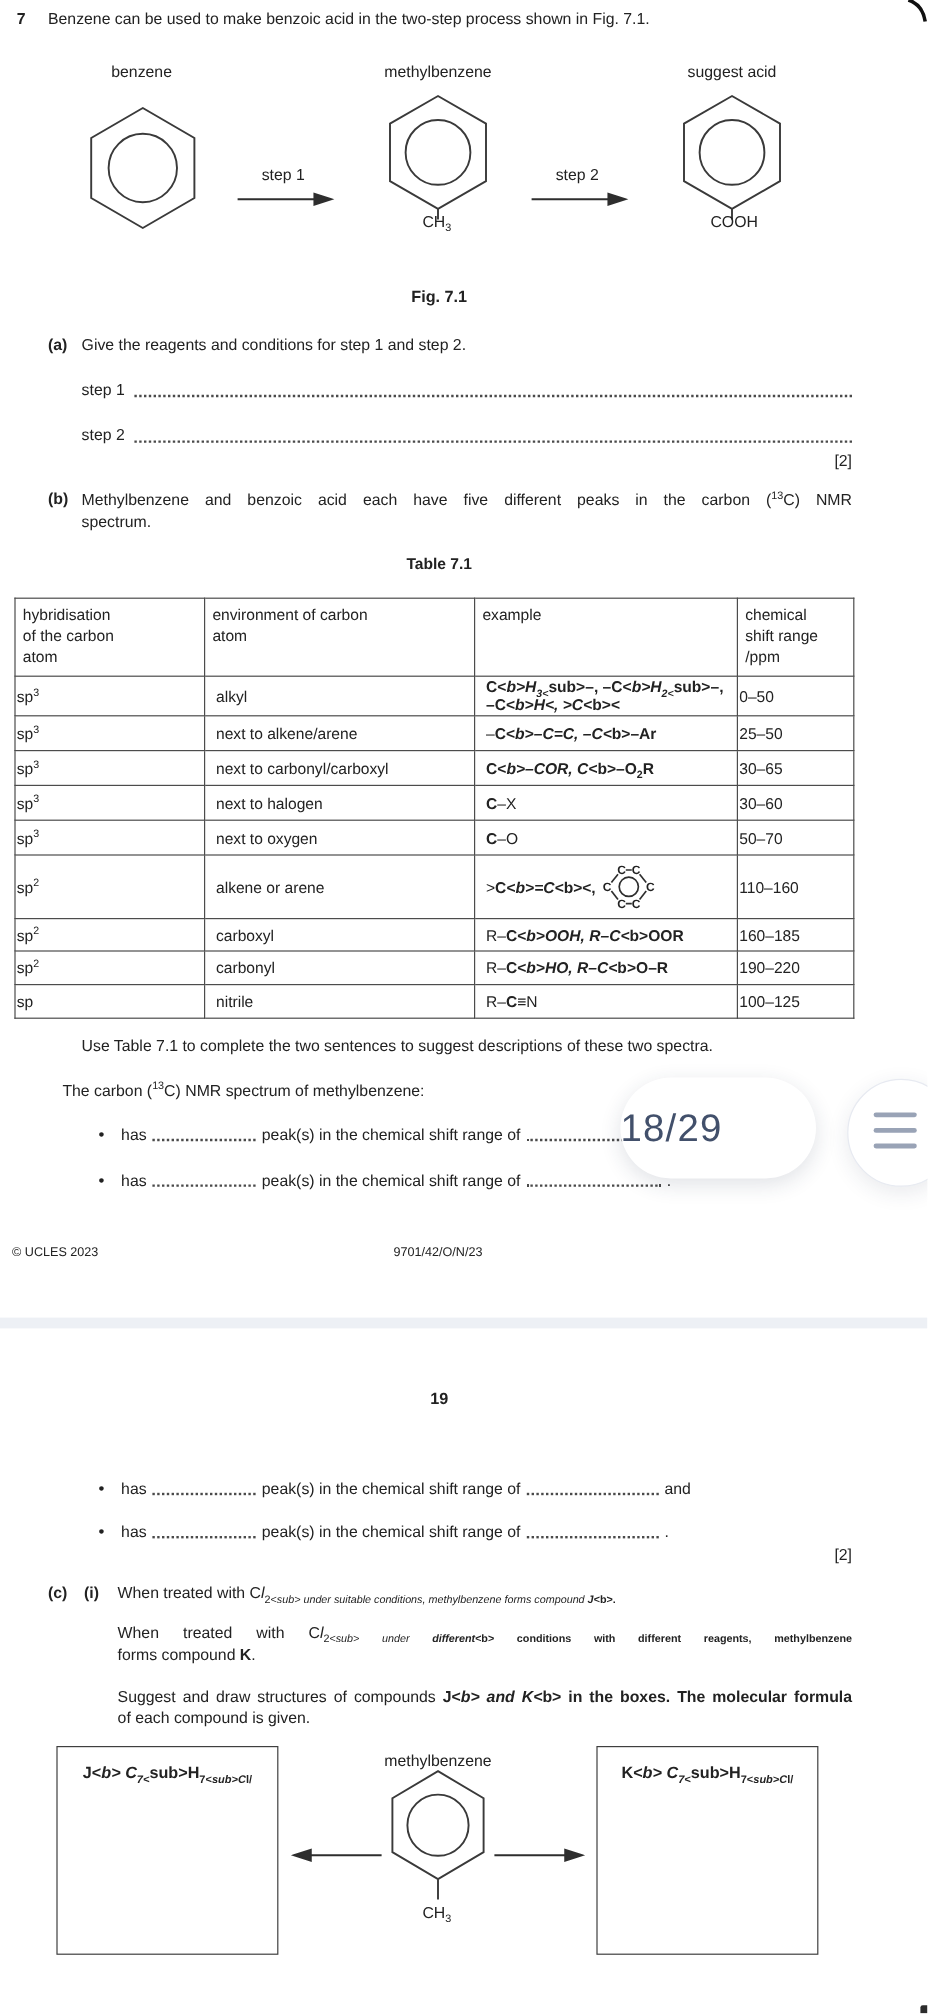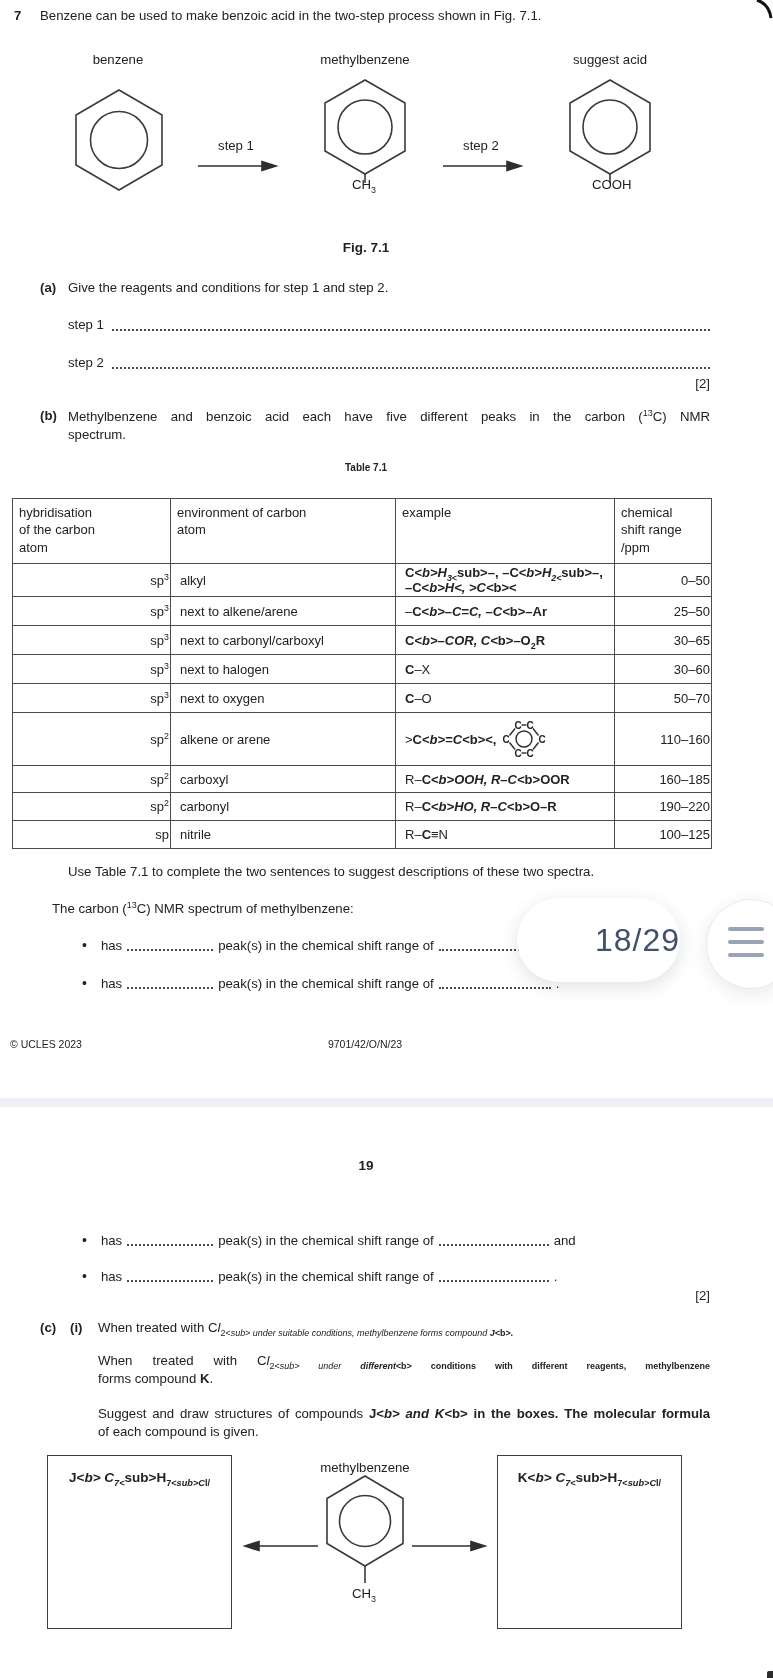--- a/index.html
+++ b/index.html
@@ -18,30 +18,30 @@
   .page-gap{left:0;width:773px;height:9px;}
   
   .ansrow{display:flex;align-items:flex-end;line-height:1.1;}
   .leader{flex:1;border-bottom:2px dotted #4a4a4a;height:3px;margin:0 0 2px 8px;}
   .dots{display:inline-block;border-bottom:2px dotted #4a4a4a;height:3px;margin:0 5px 2px 5px;}
   .bullet{font-size:14px;margin-right:14px;}
   
   table.t71{border-collapse:collapse;table-layout:fixed;}
   table.t71 th, table.t71 td{border:1px solid #4c4c4c;font-weight:normal;font-size:13px;color:#222;}
   table.t71 th{vertical-align:top;text-align:left;padding:5px 6px;white-space:pre-line;line-height:1.33;}
-  td.c{text-align:right;vertical-align:middle;}
+  td.c{text-align:left;vertical-align:middle;}
   td.l{text-align:left;vertical-align:middle;padding-left:9px;}
   .excell{display:flex;align-items:center;gap:4px;}
   
   .jline{text-align:justify;text-align-last:justify;}
   .pline{line-height:18px;}
   
   .pill{
     left:517px;top:898px;width:163px;height:84px;border-radius:42px;background:#fff;
-    box-shadow:0 5px 18px rgba(35,48,75,0.14);display:flex;align-items:center;justify-content:flex-end;
+    box-shadow:0 5px 18px rgba(35,48,75,0.14);display:flex;align-items:center;justify-content:flex-start;
     font-size:32px;color:#42506b;letter-spacing:1px;
   }
   .menu-btn{
     left:706px;top:899px;width:88px;height:88px;border-radius:50%;background:#fff;
     border:1px solid #e7eaf1;box-shadow:0 5px 18px rgba(35,48,75,0.10);cursor:pointer;
   }
   .menu-btn .bar{position:absolute;left:21px;width:36px;height:4px;border-radius:2px;background:#99a3b6;}
   
   .cbox{border:1.5px solid #3f3f3f;width:183px;height:172px;top:1455px;}
   .cbox .lbl{margin-top:14px;text-align:center;font-size:13.5px;}
@@ -104,21 +104,21 @@
       <span class="leader"></span>
   </div>
   <div class="abs right" style="left:0;top:376px;width:710px;"><span>[2]</span></div>
 
   <div class="abs bold" style="left:40px;top:408px;"><span>(b)</span></div>
   <div class="abs" style="left:68px;top:408px;width:642px;">
     <div class="jline pline rich">Methylbenzene and benzoic acid each have five different peaks in the carbon (<sup>13</sup>C) NMR</div>
     <div class="pline">spectrum.</div>
   </div>
 
-  <div class="abs ctr bold" style="left:286px;top:462px;width:160px;font-size:10px;"><span>Table 7.1</span></div>
+  <div class="abs ctr bold" style="left:286px;top:462px;width:160px;font-size:13px;"><span>Table 7.1</span></div>
 
   <table class="t71 abs" style="left:12px;top:498px;width:699px;">
     <colgroup>
         <col style="width:158px">
         <col style="width:225px">
         <col style="width:219px">
         <col style="width:97px">
       </colgroup>
     <tbody>
         <tr style="height:65px">

